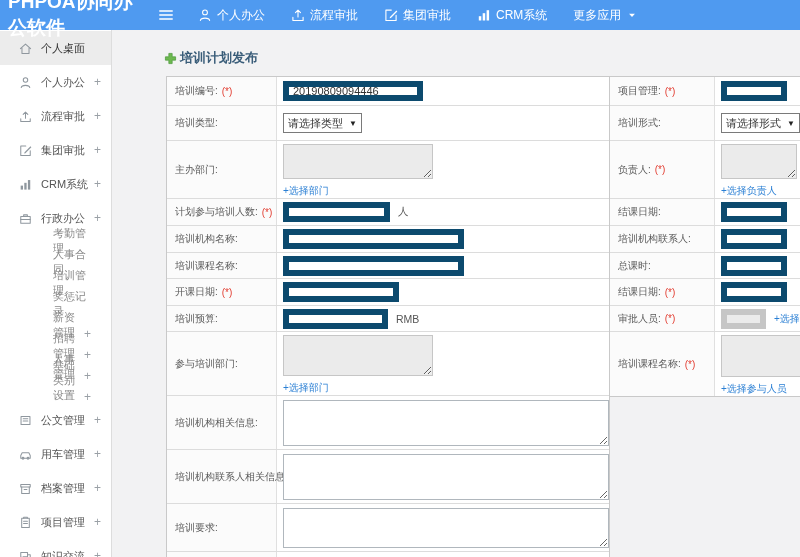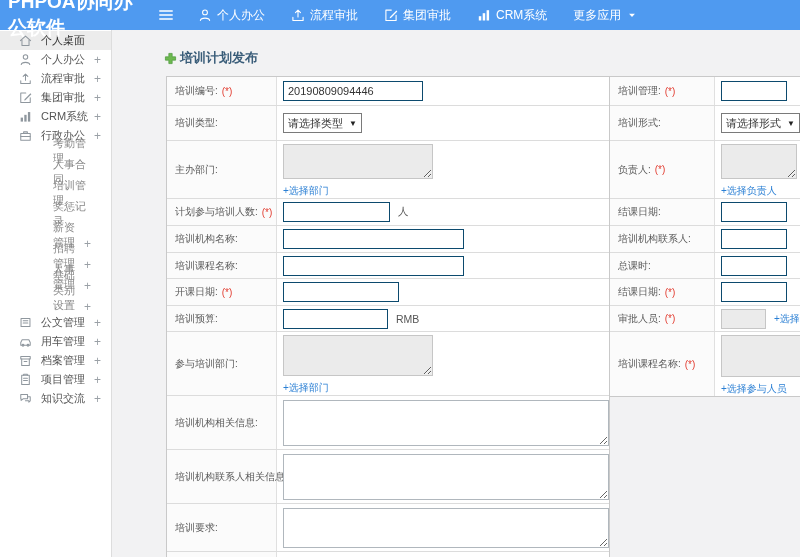--- a/index.html
+++ b/index.html
@@ -11,21 +11,21 @@
     background:#4f9af0; color:#fff; display:flex; align-items:center; z-index:30; }
   .brand { font-size:19px; font-weight:bold; padding-left:8px; width:148px; letter-spacing:0; }
   .hamburger { width:18px; margin-left:10px; cursor:pointer; display:flex; align-items:center; }
   .tnav { display:flex; align-items:center; margin-left:22px; gap:26px; }
   .tnav-item { display:flex; align-items:center; gap:5px; font-size:12px; cursor:pointer; }
   .ic { display:inline-flex; align-items:center; }
 
   
   .sidebar { position:absolute; left:0; top:30px; width:112px; bottom:0; background:#fff;
     border-right:1px solid #ddd; padding-top:1px; z-index:20; }
-  .sitem { height:19px; display:flex; align-items:center; padding:0 10px 0 19px;
+  .sitem { height:34px; display:flex; align-items:center; padding:0 10px 0 19px;
     font-size:11px; color:#555; cursor:pointer; }
   .sitem.active { background:#ececec; color:#333; }
   .sitem .ic { color:#8f979e; margin-right:9px; }
   .exp { margin-left:auto; color:#9aa0a6; font-size:12px; line-height:1; }
   .ssub { height:21px; display:flex; align-items:flex-end; padding:0 20px 0 53px;
     font-size:11px; color:#888; cursor:pointer; }
 
   
   .main { position:absolute; left:112px; top:30px; right:0; bottom:0;
     background:#f2f2f3; overflow:hidden; padding-top:19px; }
@@ -37,21 +37,21 @@
   .ftable.right { width:400px; margin-left:-1px; }
   .frow { display:flex; border-bottom:1px solid #dcdcdc; }
   .frow:last-child { border-bottom:none; }
   .lcell { background:#fbfbfb; border-right:1px solid #e0e0e0; display:flex;
     align-items:center; padding-left:8px; white-space:nowrap; overflow:visible; flex:none; }
   .lbl { font-size:10px; color:#5a5a5a; }
   .req { font-size:10px; color:#e23c30; margin-left:4px; }
   .fcell { flex:1; padding-left:6px; display:flex; align-items:center; min-width:0; }
   .fcell.stack { flex-direction:column; align-items:flex-start; justify-content:flex-start; padding-top:3px; }
 
-  .ti { height:20px; border:1px solid #0c4a6e; background:#fff; font-size:11px;
+  .ti { height:20px; border:6px solid #0c4a6e; background:#fff; font-size:11px;
     padding:0 4px; color:#333; outline:none; }
   .ti.grey { background:#ebebeb; border-color:#c6c6c6; }
   .sfx { font-size:10.5px; color:#555; margin-left:8px; }
   .lnk { font-size:10px; color:#2a7fd4; text-decoration:none; cursor:pointer; white-space:nowrap; }
   .fsel { display:inline-flex; align-items:center; border:1px solid #7a7a7a; background:#fff;
     height:20px; padding:0 4px; font-size:11px; color:#333; gap:6px; cursor:pointer; }
   .sarr { font-size:8px; color:#222; }
   textarea { resize:both; font-family:inherit; font-size:11px; color:#333; outline:none; }
   .tgrey { background:#ebebeb; border:1px solid #c6c6c6; }
   .twhite { background:#fff; border:1px solid #b0b7bd; margin-top:1px; }
@@ -377,21 +377,21 @@
         <div class="frow" style="height:40px">
           <div class="lcell" style="width:110px"></div>
           <div class="fcell">
             <input class="ti" style="width: 120px;">
           </div>
         </div>
       </div>
     <div class="ftable right" id="form-right">
         <div class="frow" style="height:29px">
           <div class="lcell" style="width:105px">
-            <span class="lbl">培训管理:</span>
+            <span class="lbl">项目管理:</span>
             <span class="req">(*)</span>
           </div>
           <div class="fcell">
             <input class="ti" style="width: 66px;">
           </div>
         </div>
         <div class="frow" style="height:35px">
           <div class="lcell" style="width:105px">
             <span class="lbl">培训形式:</span>
           </div>

